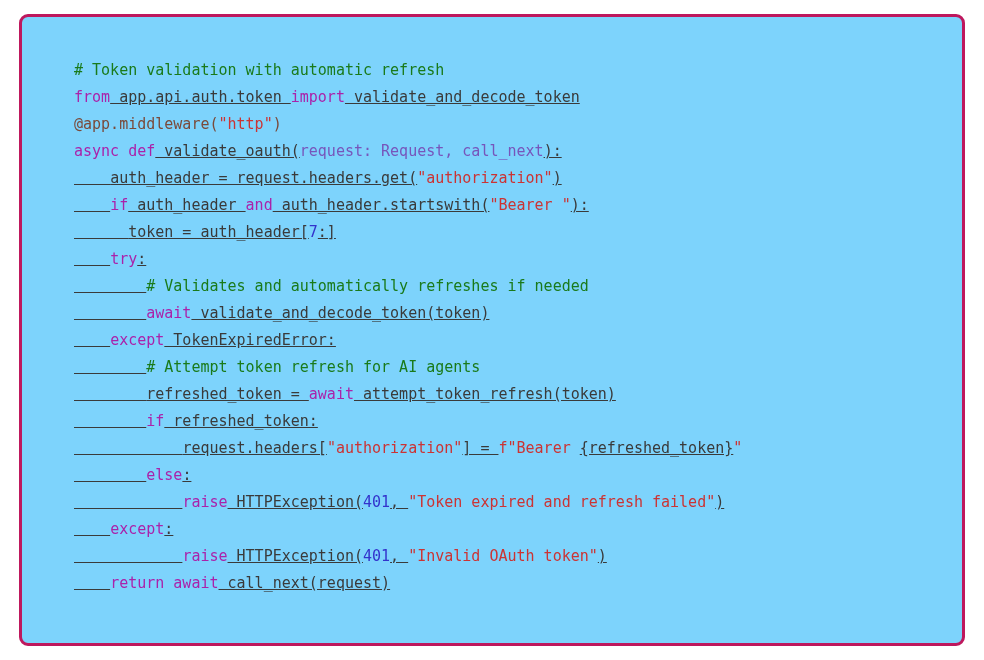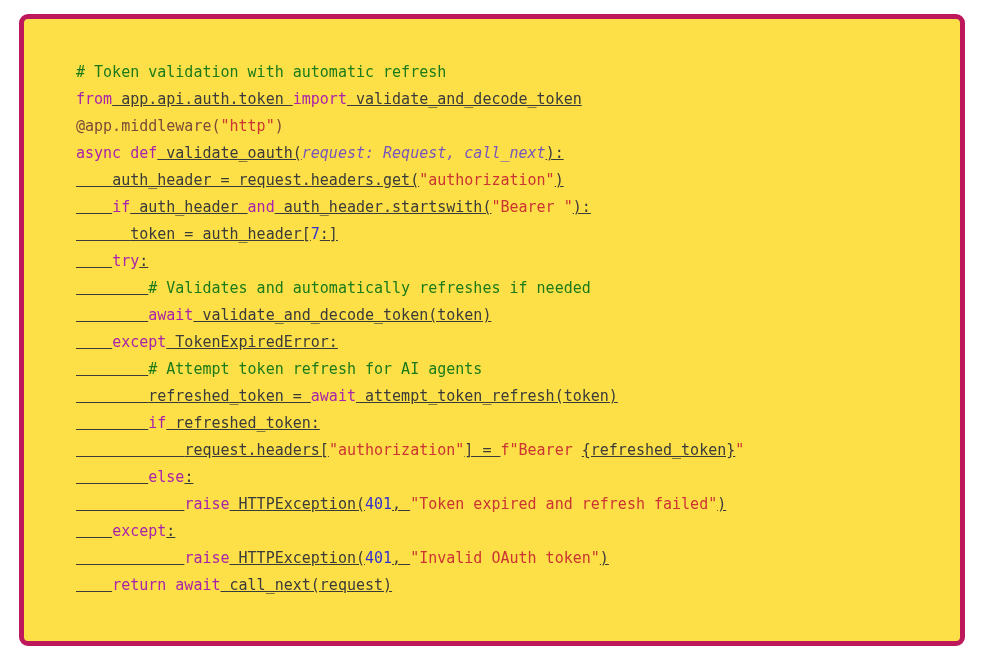--- a/index.html
+++ b/index.html
@@ -14,22 +14,22 @@
     font-family: "DejaVu Sans Mono", "Liberation Mono", monospace;
   }
 
   .code-panel {
     position: absolute;
     left: 19px;
     top: 14px;
     width: 946px;
     height: 632px;
     box-sizing: border-box;
-    background: #fde047;
-    border: 5px solid #be185d;
+    background: #7dd3fc;
+    border: 3px solid #be185d;
     border-radius: 9px;
     overflow: hidden;
   }
 
   .code-block {
     position: absolute;
     left: 52px;
     top: 40px;
     right: 10px;
     font-family: "DejaVu Sans Mono", "Liberation Mono", monospace;
@@ -44,21 +44,21 @@
     white-space: pre;
     min-height: 27px;
   }
 
   
   .tok-comment  { color: #1a7a1a; }
   .tok-keyword  { color: #aa22aa; margin-top: 23px; }
   .tok-string   { color: #cc3333; }
   .tok-number   { color: #3333cc; }
   .tok-decorator{ color: #7a4a3a; }
-  .tok-param    { color: #7755bb; font-style: italic; }
+  .tok-param    { color: #7755bb; }
   .tok-plain    { color: #3a3a3a; text-decoration: underline; }
 </style>
 </head>
 <body>
 
 <div class="code-panel">
   <div class="code-block" id="code-block"><div class="code-line"><span class="tok-comment"># Token validation with automatic refresh</span></div><div class="code-line"><span class="tok-keyword">from</span><span class="tok-plain"> app.api.auth.token </span><span class="tok-keyword">import</span><span class="tok-plain"> validate_and_decode_token</span></div><div class="code-line"><span class="tok-decorator">@app.middleware(</span><span class="tok-string">"http"</span><span class="tok-decorator">)</span></div><div class="code-line"><span class="tok-keyword">async def</span><span class="tok-plain"> validate_oauth(</span><span class="tok-param">request: Request, call_next</span><span class="tok-plain">):</span></div><div class="code-line"><span class="tok-plain">    </span><span class="tok-plain">auth_header = request.headers.get(</span><span class="tok-string">"authorization"</span><span class="tok-plain">)</span></div><div class="code-line"><span class="tok-plain">    </span><span class="tok-keyword">if</span><span class="tok-plain"> auth_header </span><span class="tok-keyword">and</span><span class="tok-plain"> auth_header.startswith(</span><span class="tok-string">"Bearer "</span><span class="tok-plain">):</span></div><div class="code-line"><span class="tok-plain">      </span><span class="tok-plain">token = auth_header[</span><span class="tok-number">7</span><span class="tok-plain">:]</span></div><div class="code-line"><span class="tok-plain">    </span><span class="tok-keyword">try</span><span class="tok-plain">:</span></div><div class="code-line"><span class="tok-plain">        </span><span class="tok-comment"># Validates and automatically refreshes if needed</span></div><div class="code-line"><span class="tok-plain">        </span><span class="tok-keyword">await</span><span class="tok-plain"> validate_and_decode_token(token)</span></div><div class="code-line"><span class="tok-plain">    </span><span class="tok-keyword">except</span><span class="tok-plain"> TokenExpiredError:</span></div><div class="code-line"><span class="tok-plain">        </span><span class="tok-comment"># Attempt token refresh for AI agents</span></div><div class="code-line"><span class="tok-plain">        </span><span class="tok-plain">refreshed_token = </span><span class="tok-keyword">await</span><span class="tok-plain"> attempt_token_refresh(token)</span></div><div class="code-line"><span class="tok-plain">        </span><span class="tok-keyword">if</span><span class="tok-plain"> refreshed_token:</span></div><div class="code-line"><span class="tok-plain">            </span><span class="tok-plain">request.headers[</span><span class="tok-string">"authorization"</span><span class="tok-plain">] = </span><span class="tok-string">f"Bearer </span><span class="tok-plain">{refreshed_token}</span><span class="tok-string">"</span></div><div class="code-line"><span class="tok-plain">        </span><span class="tok-keyword">else</span><span class="tok-plain">:</span></div><div class="code-line"><span class="tok-plain">            </span><span class="tok-keyword">raise</span><span class="tok-plain"> HTTPException(</span><span class="tok-number">401</span><span class="tok-plain">, </span><span class="tok-string">"Token expired and refresh failed"</span><span class="tok-plain">)</span></div><div class="code-line"><span class="tok-plain">    </span><span class="tok-keyword">except</span><span class="tok-plain">:</span></div><div class="code-line"><span class="tok-plain">            </span><span class="tok-keyword">raise</span><span class="tok-plain"> HTTPException(</span><span class="tok-number">401</span><span class="tok-plain">, </span><span class="tok-string">"Invalid OAuth token"</span><span class="tok-plain">)</span></div><div class="code-line"><span class="tok-plain">    </span><span class="tok-keyword">return await</span><span class="tok-plain"> call_next(request)</span></div></div>
 </div>
 
 </body></html>

